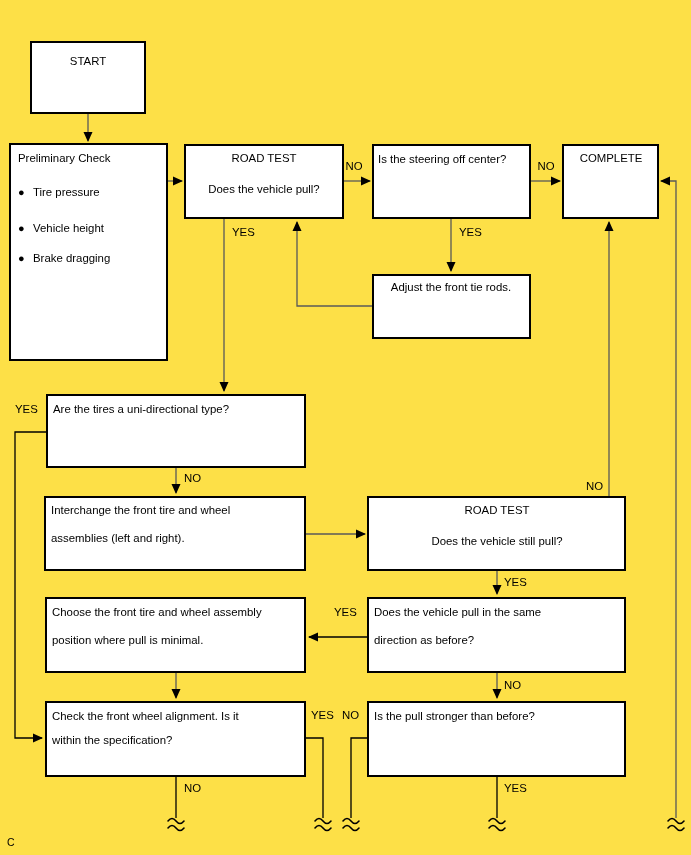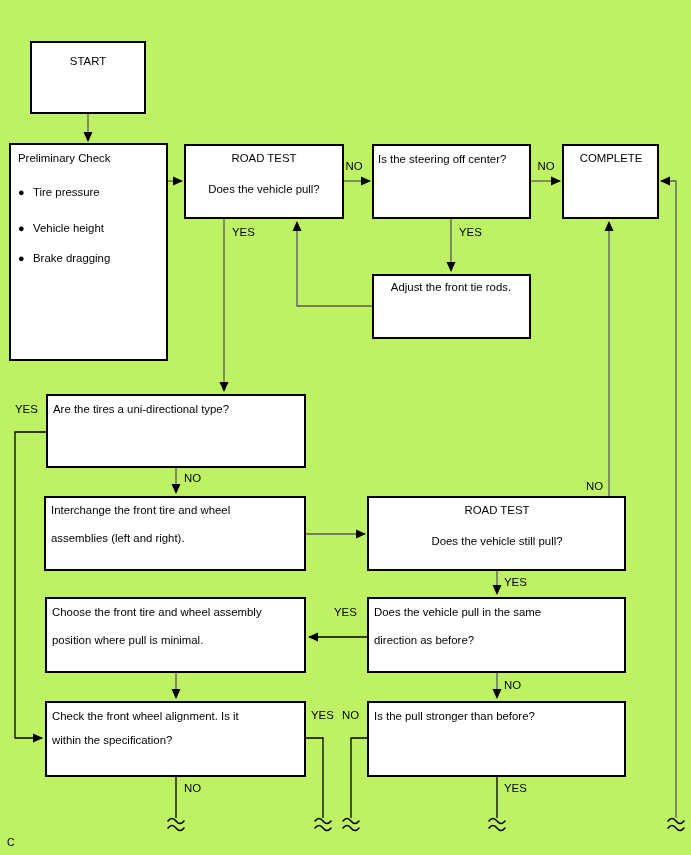--- a/index.html
+++ b/index.html
@@ -3,21 +3,21 @@
 <meta charset="utf-8">
 <title>Vehicle Pull Diagnostic Flowchart</title>
 <style>
   html,body{margin:0;padding:0;background:#ffffff;}
   body{
     width:691px;height:855px;
     font-family:"Liberation Sans","DejaVu Sans",sans-serif;
     -webkit-font-smoothing:antialiased;
     overflow:hidden;
   }
-  #chart-root{position:relative;width:691px;height:855px;background:#bef264;}
+  #chart-root{position:relative;width:691px;height:855px;background:#fde047;}
   svg#flow{position:absolute;left:0;top:0;width:691px;height:855px;display:block;}
   .box-rect{fill:#ffffff;stroke:#000000;stroke-width:2;}
   .conn{stroke:#595959;stroke-width:1.3;fill:none;}
   .conn-dark{stroke:#000000;stroke-width:1.3;fill:none;}
   .squiggle{stroke:#000000;stroke-width:1.6;fill:none;stroke-linecap:round;}
   text{font-family:"Liberation Sans","DejaVu Sans",sans-serif;fill:#000;}
   .t-box{font-size:11.4px;}
   .t-center{text-anchor:middle;}
   .t-left{text-anchor:start;}
   .t-label{font-size:11.4px;}

